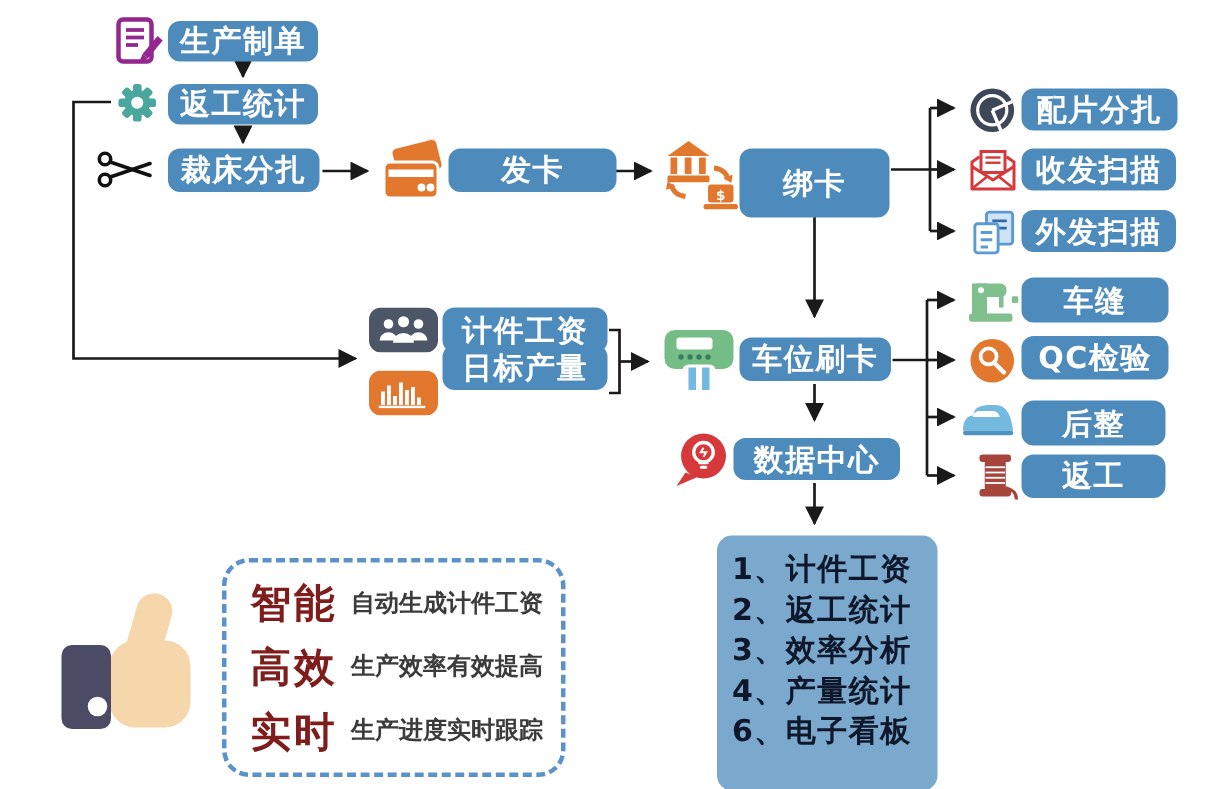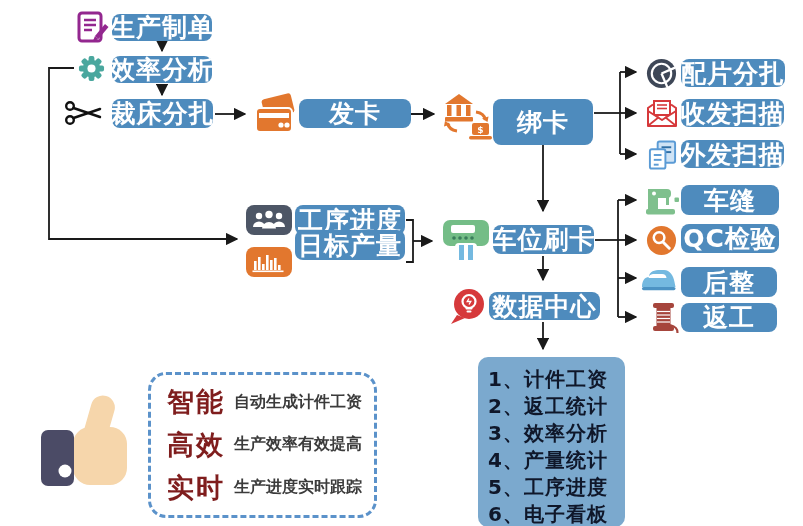--- a/index.html
+++ b/index.html
@@ -1,20 +1,20 @@
 <!DOCTYPE html>
 <html><head>
 <meta charset="utf-8">
 <style>
   html,body{margin:0;padding:0;background:#ffffff;}
   #canvas{position:relative;width:803px;height:526px;background:#fff;overflow:hidden;
     font-family:"DejaVu Sans","Liberation Sans",sans-serif;}
   .node{position:absolute;background:#4e8bbd;color:#fff;border-radius:8px;
     display:flex;align-items:center;justify-content:center;
-    font-size:25px;font-weight:bold;letter-spacing:1px;white-space:nowrap;}
+    font-size:20px;font-weight:bold;letter-spacing:1px;white-space:nowrap;}
   .icon{position:absolute;display:block;}
   svg{display:block;}
   #wires{position:absolute;left:0;top:0;pointer-events:none;}
   #report-box{position:absolute;left:478px;top:357px;width:147px;height:170px;
     background:#7ba9ce;border-radius:10px;box-sizing:border-box;padding:9px 0 0 10px;}
   #report-box .rline{color:#0f172a;font-size:20px;font-weight:bold;line-height:27px;
     letter-spacing:1px;white-space:nowrap;}
   #benefit-box{position:absolute;left:148px;top:372px;width:229px;height:146px;
     border:3px dashed #5b92ca;border-radius:18px;box-sizing:border-box;
     display:flex;flex-direction:column;justify-content:space-around;padding:6px 10px 6px 16px;}
@@ -52,28 +52,28 @@
       <path d="M618,200 L636,200" marker-end="url(#ah)"></path>
       <path d="M618,240 L636,240" marker-end="url(#ah)"></path>
       <path d="M618,278 L636,278" marker-end="url(#ah)"></path>
       <path d="M618,317 L636,317" marker-end="url(#ah)"></path>
       <path d="M543,256 L543,280" marker-end="url(#ah)"></path>
       <path d="M543,322 L543,349" marker-end="url(#ah)"></path>
     </g>
   </svg>
 
   <div class="node" style="left:112px;top:14px;width:100px;height:27px;">生产制单</div>
-  <div class="node" style="left:112px;top:56px;width:100px;height:27px;">效率分析</div>
+  <div class="node" style="left:112px;top:56px;width:100px;height:27px;">返工统计</div>
   <div class="node" style="left:112px;top:99px;width:101px;height:29px;text-align:right;">裁床分扎</div>
   <div class="node" style="left:299px;top:99px;width:112px;height:29px;">发卡</div>
   <div class="node" style="left:493px;top:99px;width:100px;height:46px;">绑卡</div>
   <div class="node" style="left:681px;top:59px;width:104px;height:28px;">配片分扎</div>
   <div class="node" style="left:681px;top:99px;width:103px;height:28px;">收发扫描</div>
   <div class="node" style="left:681px;top:140px;width:103px;height:28px;">外发扫描</div>
-  <div class="node" style="left:295px;top:205px;width:110px;height:30px;">工序进度</div>
+  <div class="node" style="left:295px;top:205px;width:110px;height:30px;">计件工资</div>
   <div class="node" style="left:295px;top:230px;width:110px;height:30px;">日标产量</div>
   <div class="node" style="left:493px;top:225px;width:101px;height:29px;">车位刷卡</div>
   <div class="node" style="left:489px;top:292px;width:111px;height:28px;">数据中心</div>
   <div class="node" style="left:681px;top:185px;width:98px;height:30px;">车缝</div>
   <div class="node" style="left:681px;top:224px;width:98px;height:29px;">QC检验</div>
   <div class="node" style="left:681px;top:267px;width:96px;height:30px;">后整</div>
   <div class="node" style="left:681px;top:303px;width:96px;height:29px;">返工</div>
 
   <span class="icon" style="left:76px;top:10px;">
     <svg width="34" height="36" viewBox="0 0 34 36">
@@ -254,21 +254,20 @@
       </g>
       <path d="M20,23 q8,2 7.5,8" stroke="#a6453c" stroke-width="2.2" fill="none"></path>
     </svg>
   </span>
 
   <div id="report-box">
     <div class="rline">1、计件工资</div>
     <div class="rline">2、返工统计</div>
     <div class="rline">3、效率分析</div>
     <div class="rline">4、产量统计</div>
-    <div class="rline">5、工序进度</div>
     <div class="rline">6、电子看板</div>
   </div>
 
   <span class="icon" style="left:35px;top:393px;">
     <svg width="105" height="100" viewBox="0 0 105 100">
       <g fill="#f6d6ab">
         <rect x="52" y="2" width="24" height="52" rx="12" transform="rotate(16 64 28)"></rect>
         <rect x="38" y="34" width="54" height="58" rx="17"></rect>
       </g>
       <rect x="6" y="37" width="33" height="56" rx="7" fill="#4b4b66"></rect>

